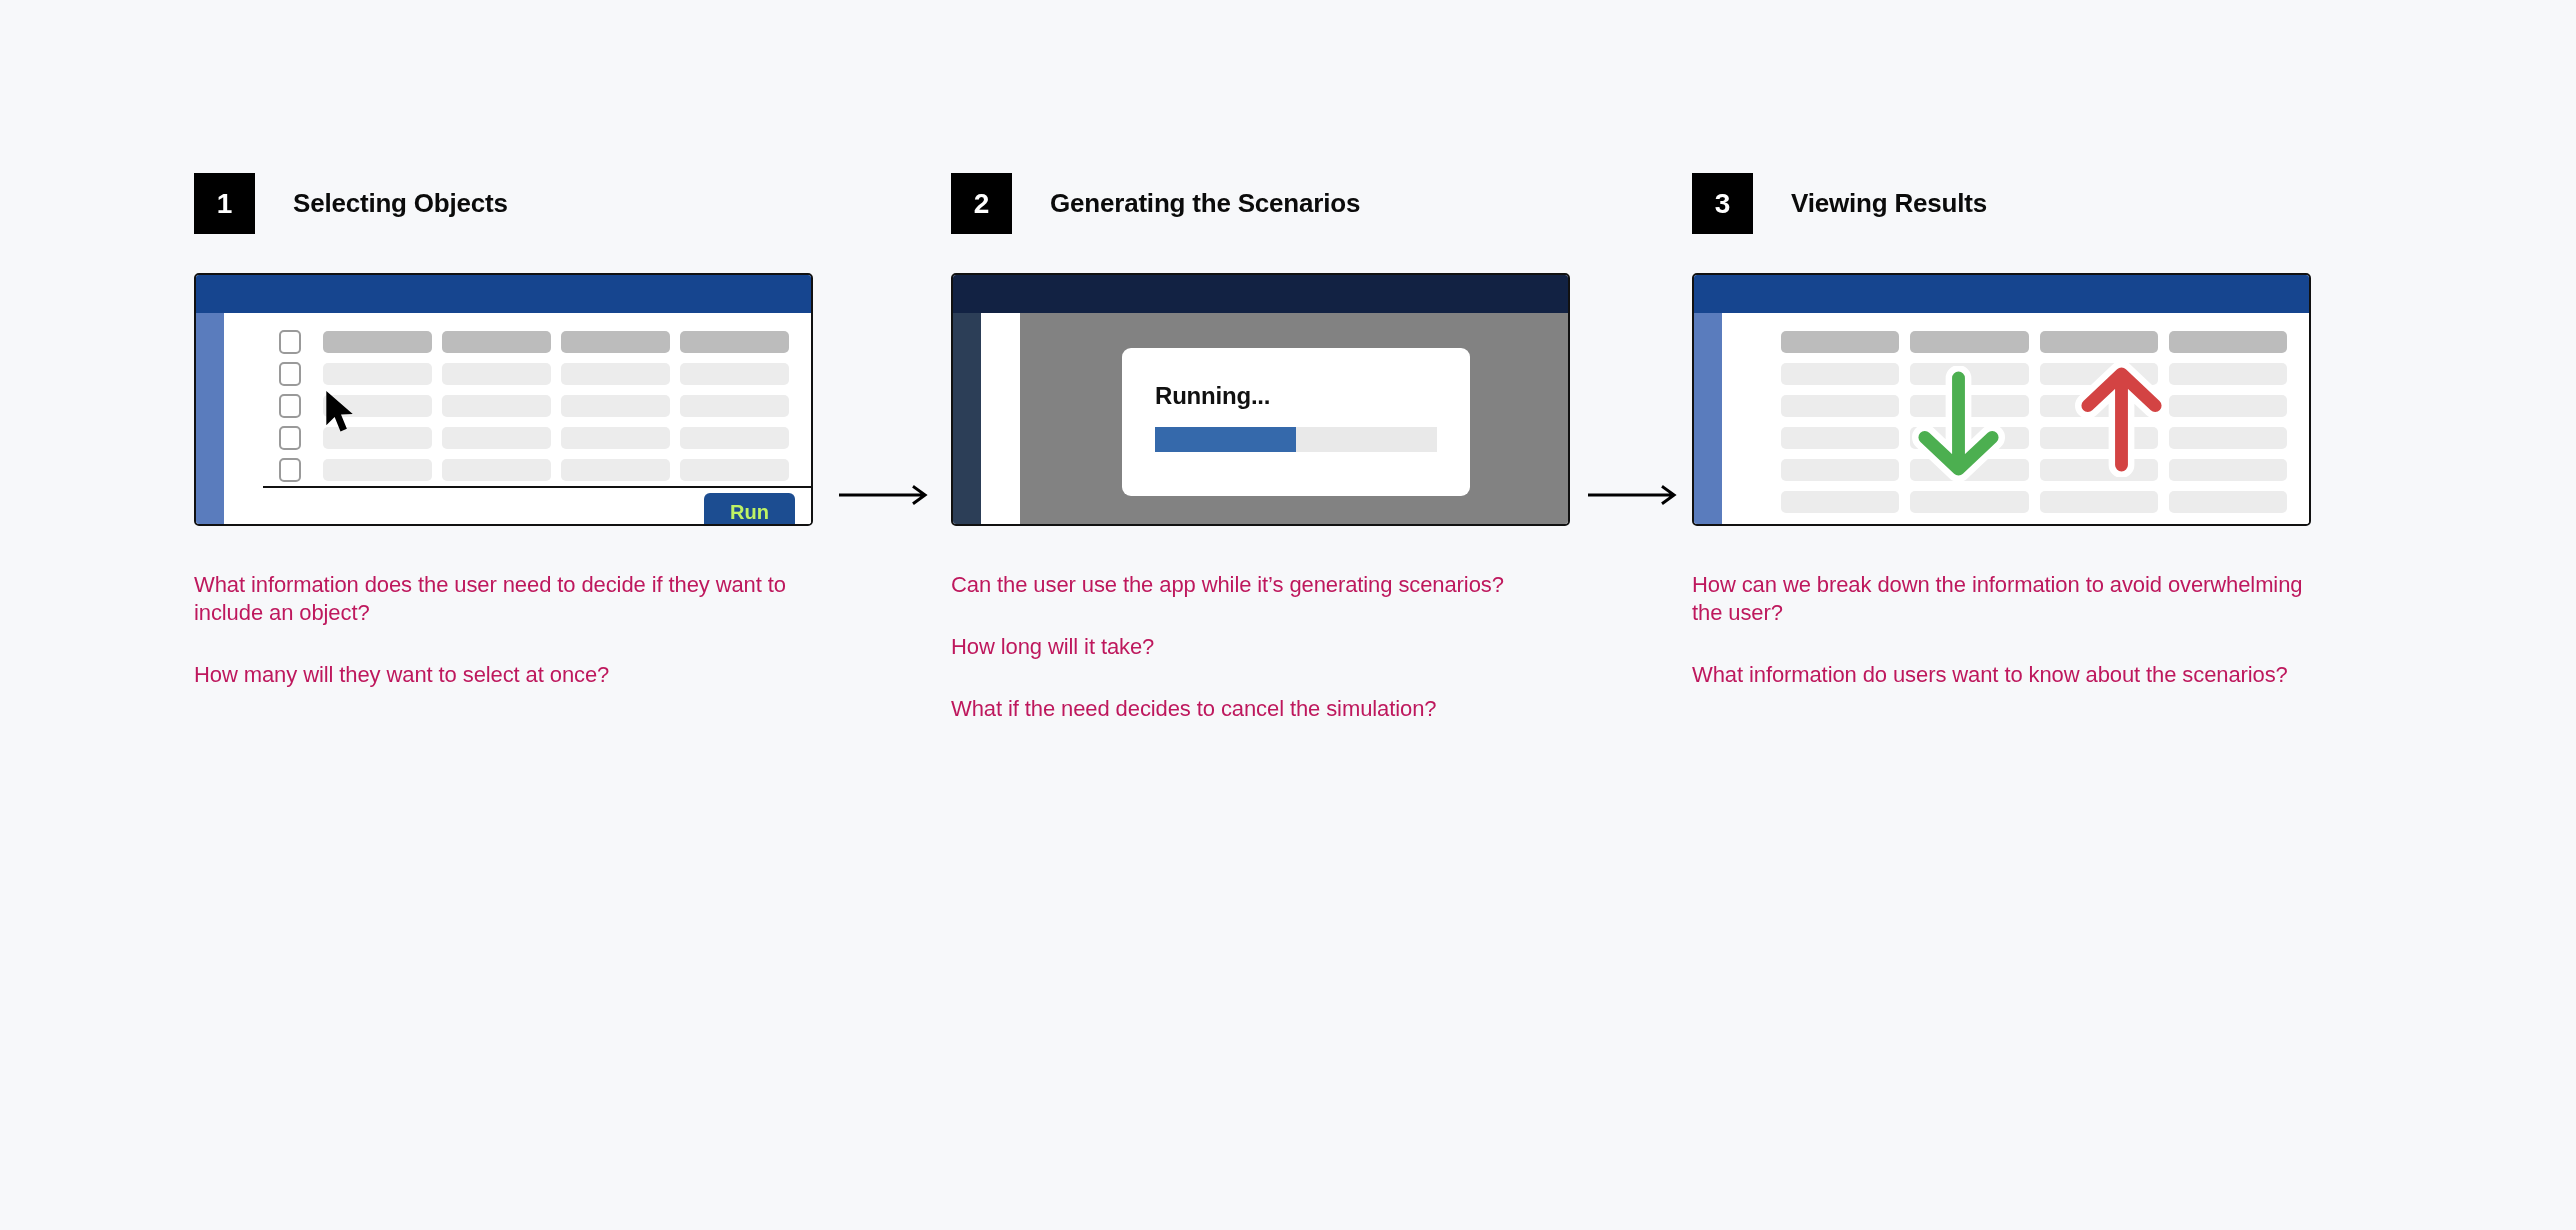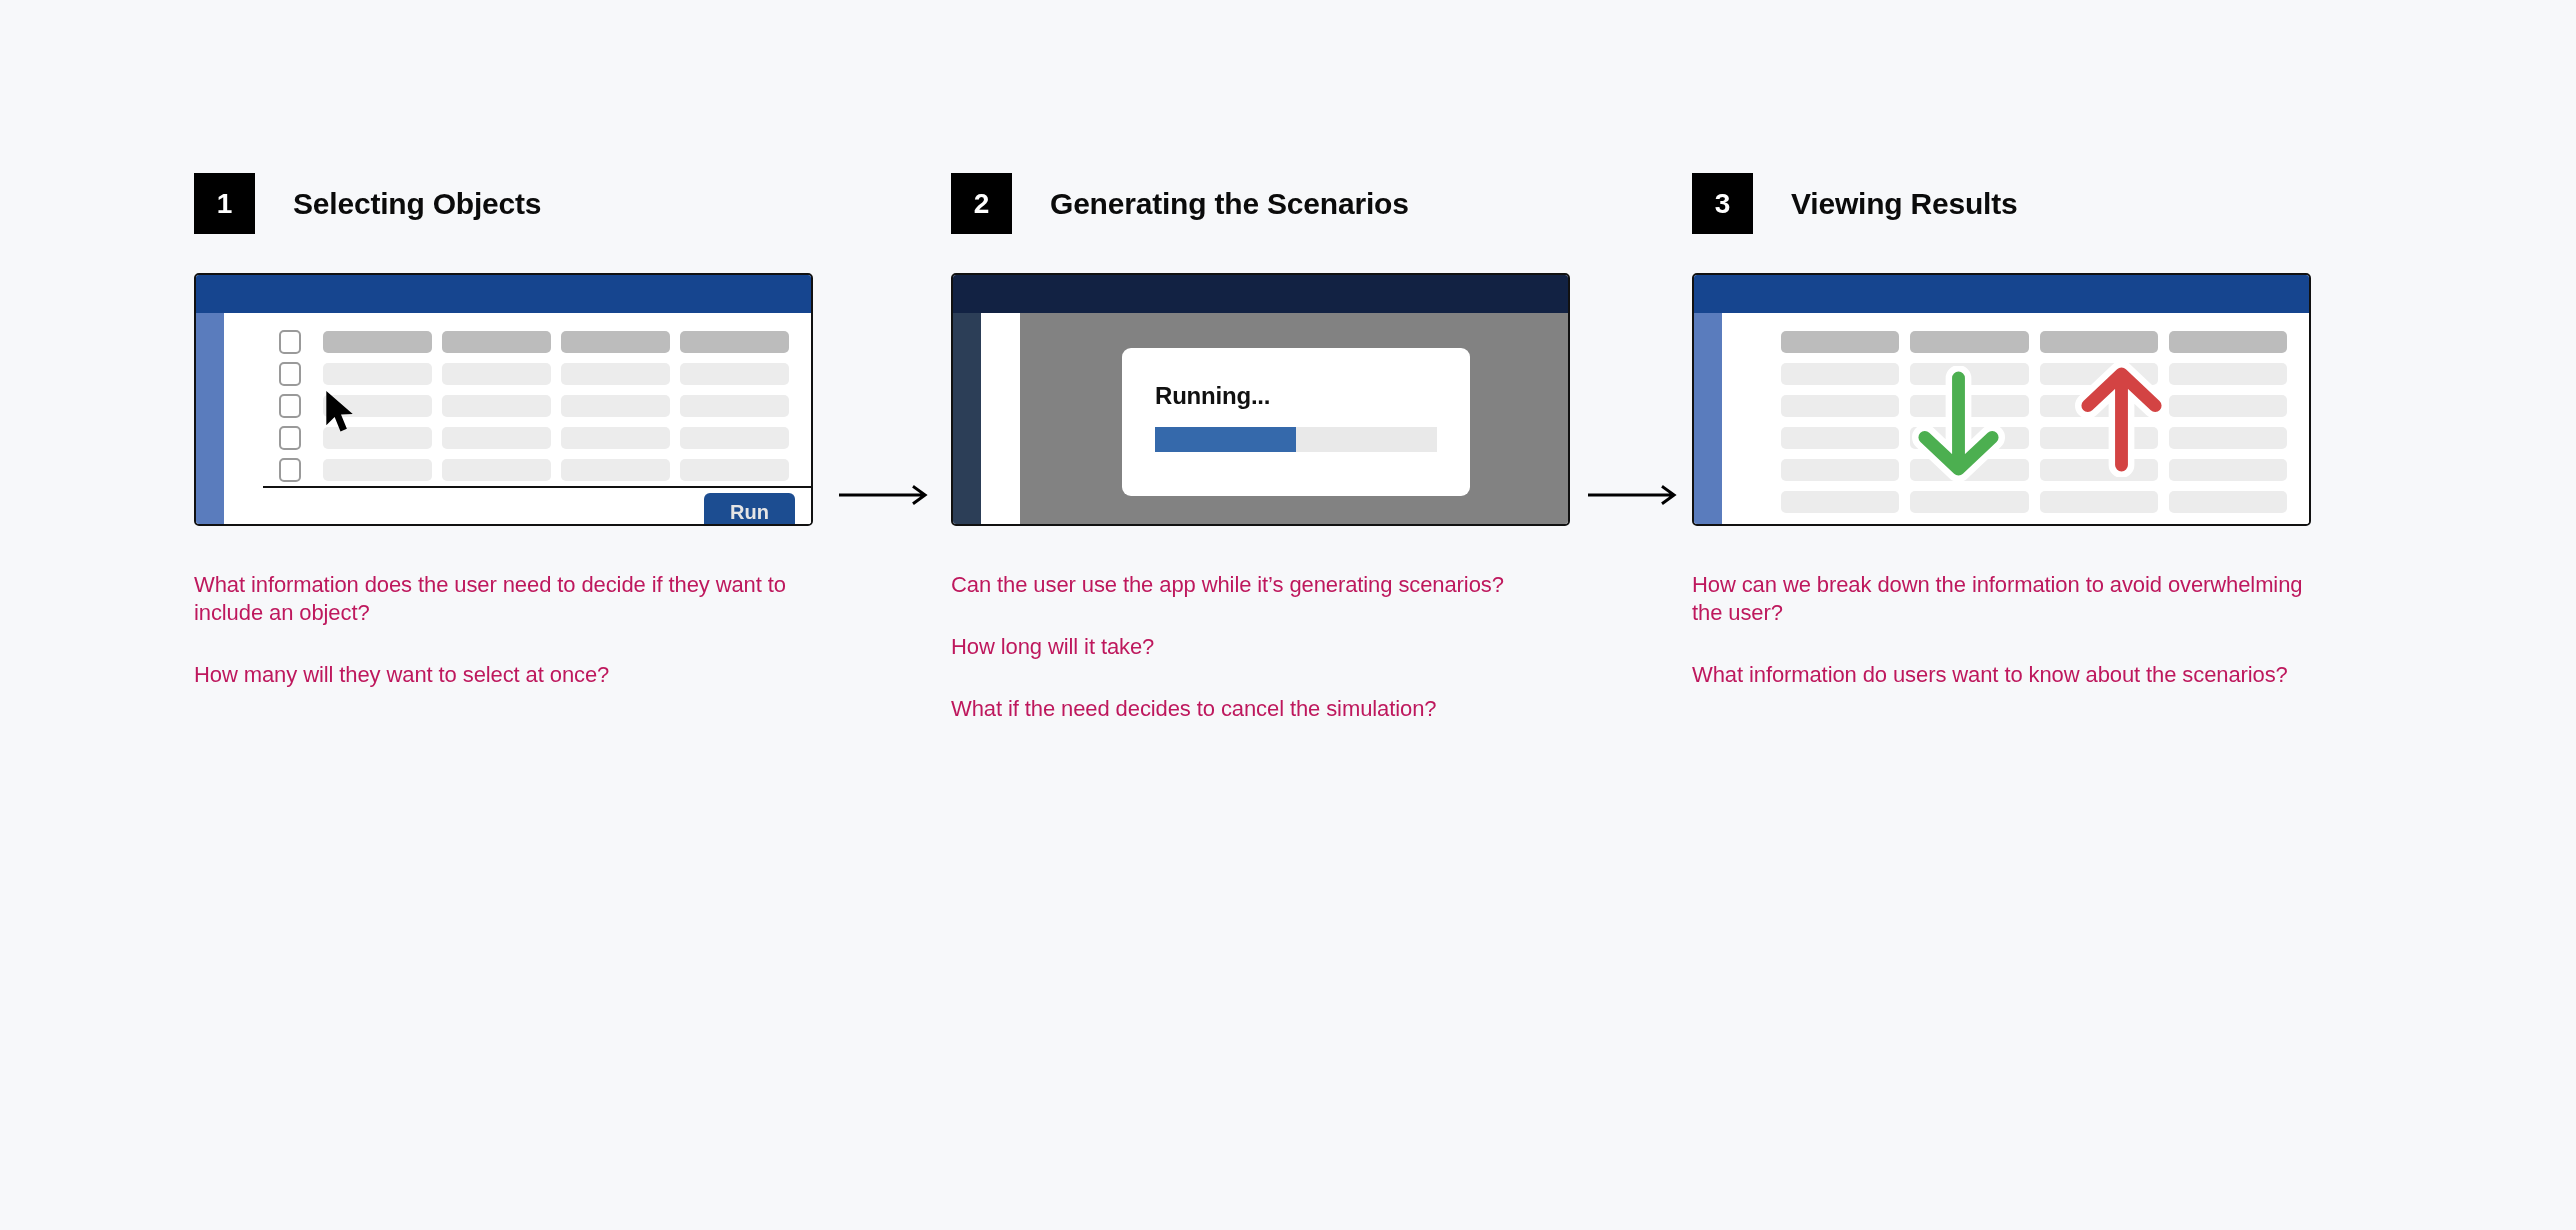--- a/index.html
+++ b/index.html
@@ -45,21 +45,21 @@
     display: flex;
     align-items: center;
     justify-content: center;
     font-size: 28px;
     font-weight: bold;
     flex: 0 0 auto;
     letter-spacing: 0;
   }
   .step-title {
     margin-left: 38px;
-    font-size: 30px;
+    font-size: 26px;
     font-weight: bold;
     color: #0b0b0b;
     white-space: nowrap;
     letter-spacing: -0.2px;
   }
 
   
   .window {
     position: relative;
     width: 619px;
@@ -143,21 +143,21 @@
     background: #ffffff;
     display: flex;
     align-items: center;
     justify-content: flex-end;
     padding-right: 16px;
     box-sizing: border-box;
     flex: 0 0 auto;
   }
   .btn-run {
     background: #1c4d91;
-    color: #e5e5e5;
+    color: #bef264;
     font-size: 20px;
     font-weight: bold;
     border: none;
     border-radius: 6px;
     padding: 9px 26px;
     line-height: 1;
     font-family: "Liberation Sans", sans-serif;
     cursor: pointer;
   }
 

